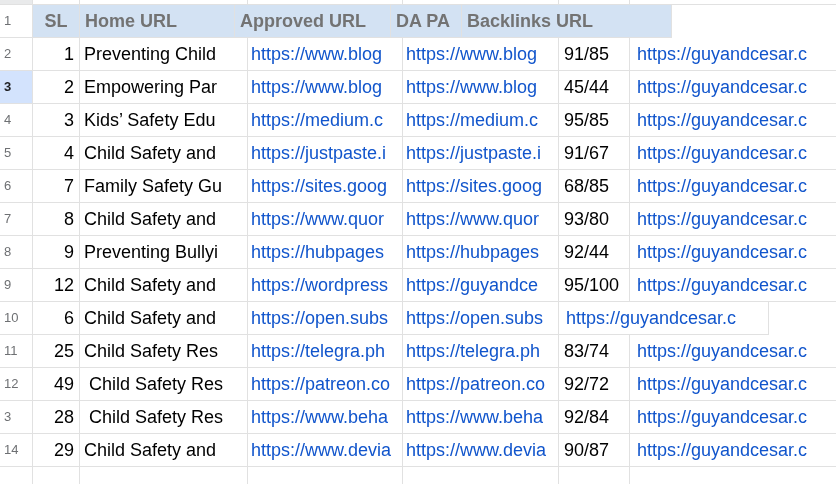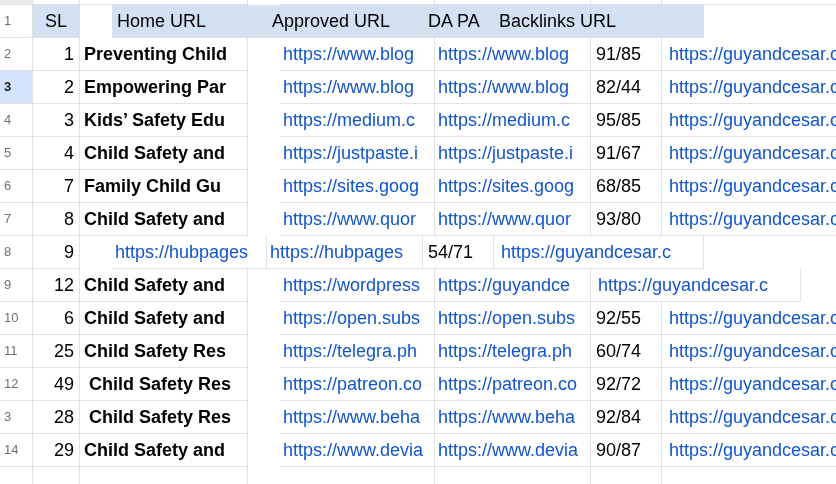--- a/index.html
+++ b/index.html
@@ -19,41 +19,41 @@
     border-bottom:1px solid var(--grid,#e1e1e1);
     overflow:hidden;
     white-space:pre;
     font-size:18px;
     flex:0 0 auto;
     background:#fff;
   }
   
   .c-rowhdr{width:33px;}
   .c-sl{width:47px;}
-  .c-keyword{width:168px;font-weight:bold;}
-  .c-home{width:155px;margin-left:32px;}
+  .c-keyword{width:168px;}
+  .c-home{width:155px;}
   .c-approved{width:156px;}
   .c-dapa{width:71px;}
   .c-backlinks{width:210px;}
 
   .c-rowhdr{
     font-size:13px;
     color:var(--rownum,#6e7073);
     padding-left:4px;
     background:#fff;
   }
   .c-rowhdr.selected{
     background:var(--sel-bg,#d3e3fd);
     color:#202124;
     font-weight:700;
   }
   .header-row .cell{
     background:var(--header-bg,#d3e2f3);
-    font-weight:400;
-    color:#000000;
+    font-weight:700;
+    color:#737373;
   }
   .header-row .c-rowhdr{background:#fff;font-weight:400;color:var(--rownum,#6e7073);}
   .header-row .c-sl{text-align:center;}
   .header-row .c-keyword,.header-row .c-home,
   .header-row .c-approved,.header-row .c-dapa,
   .header-row .c-backlinks{padding-left:5px;}
 
   .c-sl.val{text-align:right;padding-right:5px;}
   .c-keyword.val{padding-left:4px;}
   .c-dapa.val{padding-left:5px;}
@@ -106,21 +106,21 @@
     <div class="cell c-dapa val">91/85</div>
     <div class="cell c-backlinks linkcell"><a class="lnk">https://guyandcesar.c</a></div>
   </div>
 
   <div class="row data-row">
     <div class="cell c-rowhdr selected">3</div>
     <div class="cell c-sl val">2</div>
     <div class="cell c-keyword val">Empowering Par</div>
     <div class="cell c-home linkcell"><a class="lnk">https://www.blog</a></div>
     <div class="cell c-approved linkcell"><a class="lnk">https://www.blog</a></div>
-    <div class="cell c-dapa val">82/44</div>
+    <div class="cell c-dapa val">45/44</div>
     <div class="cell c-backlinks linkcell"><a class="lnk">https://guyandcesar.c</a></div>
   </div>
 
   <div class="row data-row">
     <div class="cell c-rowhdr">4</div>
     <div class="cell c-sl val">3</div>
     <div class="cell c-keyword val">Kids’ Safety Edu</div>
     <div class="cell c-home linkcell"><a class="lnk">https://medium.c</a></div>
     <div class="cell c-approved linkcell"><a class="lnk">https://medium.c</a></div>
     <div class="cell c-dapa val">95/85</div>
@@ -133,72 +133,73 @@
     <div class="cell c-keyword val">Child Safety and</div>
     <div class="cell c-home linkcell"><a class="lnk">https://justpaste.i</a></div>
     <div class="cell c-approved linkcell"><a class="lnk">https://justpaste.i</a></div>
     <div class="cell c-dapa val">91/67</div>
     <div class="cell c-backlinks linkcell"><a class="lnk">https://guyandcesar.c</a></div>
   </div>
 
   <div class="row data-row">
     <div class="cell c-rowhdr">6</div>
     <div class="cell c-sl val">7</div>
-    <div class="cell c-keyword val">Family Child Gu</div>
+    <div class="cell c-keyword val">Family Safety Gu</div>
     <div class="cell c-home linkcell"><a class="lnk">https://sites.goog</a></div>
     <div class="cell c-approved linkcell"><a class="lnk">https://sites.goog</a></div>
     <div class="cell c-dapa val">68/85</div>
     <div class="cell c-backlinks linkcell"><a class="lnk">https://guyandcesar.c</a></div>
   </div>
 
   <div class="row data-row">
     <div class="cell c-rowhdr">7</div>
     <div class="cell c-sl val">8</div>
     <div class="cell c-keyword val">Child Safety and</div>
     <div class="cell c-home linkcell"><a class="lnk">https://www.quor</a></div>
     <div class="cell c-approved linkcell"><a class="lnk">https://www.quor</a></div>
     <div class="cell c-dapa val">93/80</div>
     <div class="cell c-backlinks linkcell"><a class="lnk">https://guyandcesar.c</a></div>
   </div>
 
   <div class="row data-row">
     <div class="cell c-rowhdr">8</div>
     <div class="cell c-sl val">9</div>
+    <div class="cell c-keyword val">Preventing Bullyi</div>
     <div class="cell c-home linkcell"><a class="lnk">https://hubpages</a></div>
     <div class="cell c-approved linkcell"><a class="lnk">https://hubpages</a></div>
-    <div class="cell c-dapa val">54/71</div>
+    <div class="cell c-dapa val">92/44</div>
     <div class="cell c-backlinks linkcell"><a class="lnk">https://guyandcesar.c</a></div>
   </div>
 
   <div class="row data-row">
     <div class="cell c-rowhdr">9</div>
     <div class="cell c-sl val">12</div>
     <div class="cell c-keyword val">Child Safety and</div>
     <div class="cell c-home linkcell"><a class="lnk">https://wordpress</a></div>
     <div class="cell c-approved linkcell"><a class="lnk">https://guyandce</a></div>
+    <div class="cell c-dapa val">95/100</div>
     <div class="cell c-backlinks linkcell"><a class="lnk">https://guyandcesar.c</a></div>
   </div>
 
   <div class="row data-row">
     <div class="cell c-rowhdr">10</div>
     <div class="cell c-sl val">6</div>
     <div class="cell c-keyword val">Child Safety and</div>
     <div class="cell c-home linkcell"><a class="lnk">https://open.subs</a></div>
     <div class="cell c-approved linkcell"><a class="lnk">https://open.subs</a></div>
-    <div class="cell c-dapa val">92/55</div>
     <div class="cell c-backlinks linkcell"><a class="lnk">https://guyandcesar.c</a></div>
   </div>
 
   <div class="row data-row">
     <div class="cell c-rowhdr">11</div>
     <div class="cell c-sl val">25</div>
     <div class="cell c-keyword val">Child Safety Res</div>
     <div class="cell c-home linkcell"><a class="lnk">https://telegra.ph</a></div>
     <div class="cell c-approved linkcell"><a class="lnk">https://telegra.ph</a></div>
-    <div class="cell c-dapa val">60/74</div>
+    <div class="cell c-dapa val">83/74</div>
     <div class="cell c-backlinks linkcell"><a class="lnk">https://guyandcesar.c</a></div>
   </div>
 
   <div class="row data-row">
     <div class="cell c-rowhdr">12</div>
     <div class="cell c-sl val">49</div>
     <div class="cell c-keyword val"> Child Safety Res</div>
     <div class="cell c-home linkcell"><a class="lnk">https://patreon.co</a></div>
     <div class="cell c-approved linkcell"><a class="lnk">https://patreon.co</a></div>
     <div class="cell c-dapa val">92/72</div>

